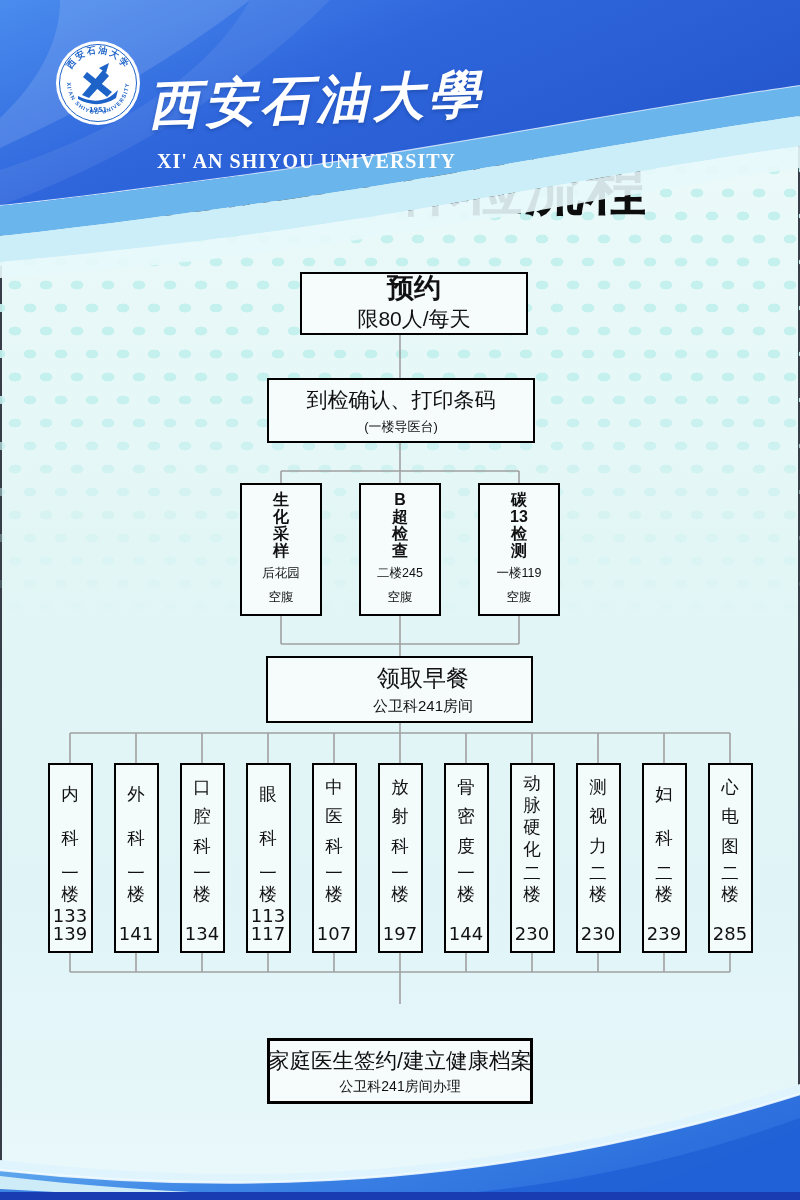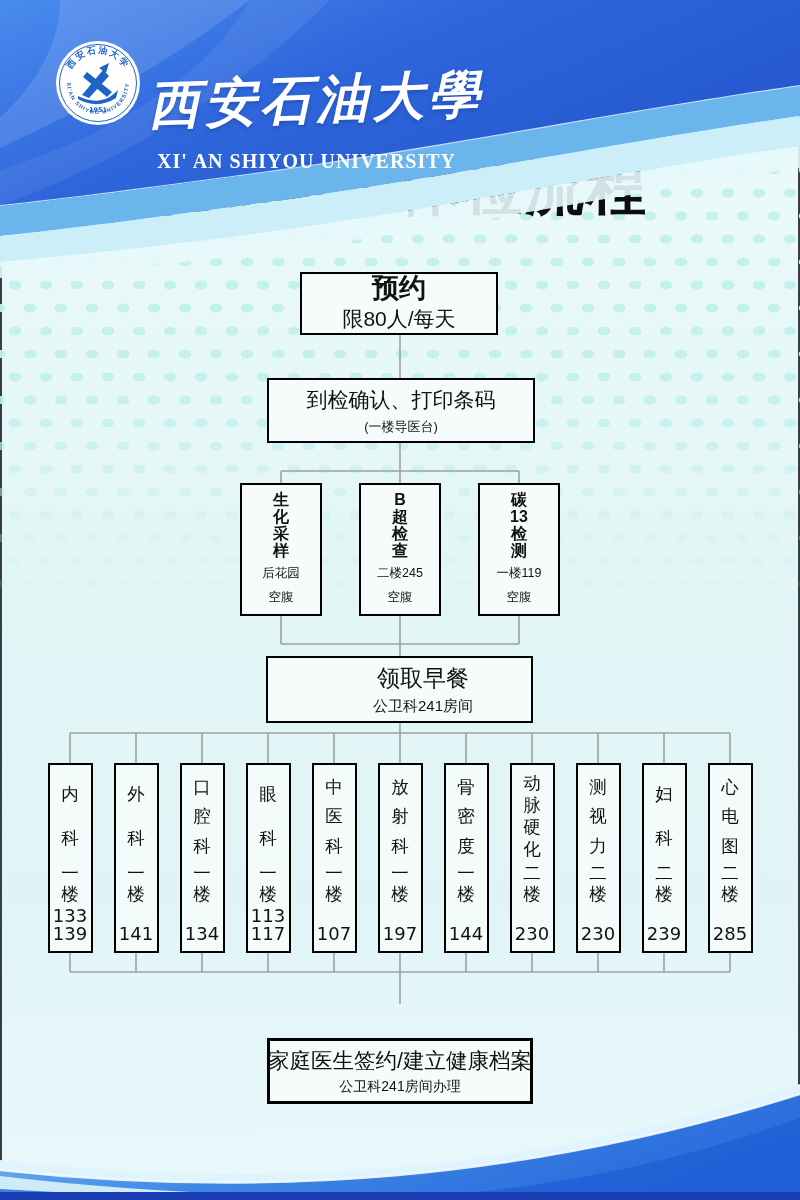--- a/index.html
+++ b/index.html
@@ -40,21 +40,21 @@
     font-family:"DejaVu Serif","Liberation Serif",serif;font-weight:900;color:#0d0d0d;
     font-size:60px;letter-spacing:2px;white-space:nowrap;
   }
   
   #connectors{position:absolute;left:0;top:0;width:800px;height:1200px;z-index:2;}
   .fbox{
     position:absolute;box-sizing:border-box;background:#f6fcfc;border:2px solid #000;
     display:flex;flex-direction:column;align-items:center;justify-content:center;
     text-align:center;z-index:3;color:#111;
   }
-  #box-appointment{left:300px;top:272px;width:198px;height:63px;}
+  #box-appointment{left:300px;top:272px;width:228px;height:63px;}
   #box-appointment .t{font-size:27px;font-weight:700;line-height:1.1;}
   #box-appointment .s{font-size:21px;margin-top:2px;}
   #box-checkin{left:267px;top:378px;width:268px;height:65px;}
   #box-checkin .t{font-size:21px;font-weight:500;}
   #box-checkin .s{font-size:13px;margin-top:4px;}
   #tests-row{position:absolute;left:0;top:483px;width:800px;height:133px;display:flex;justify-content:center;gap:37px;z-index:3;}
   .test-box{
     position:relative;box-sizing:border-box;width:82px;height:133px;background:#f6fcfc;border:2px solid #000;
     display:flex;flex-direction:column;align-items:center;text-align:center;padding:6px 0 8px;color:#111;
   }

